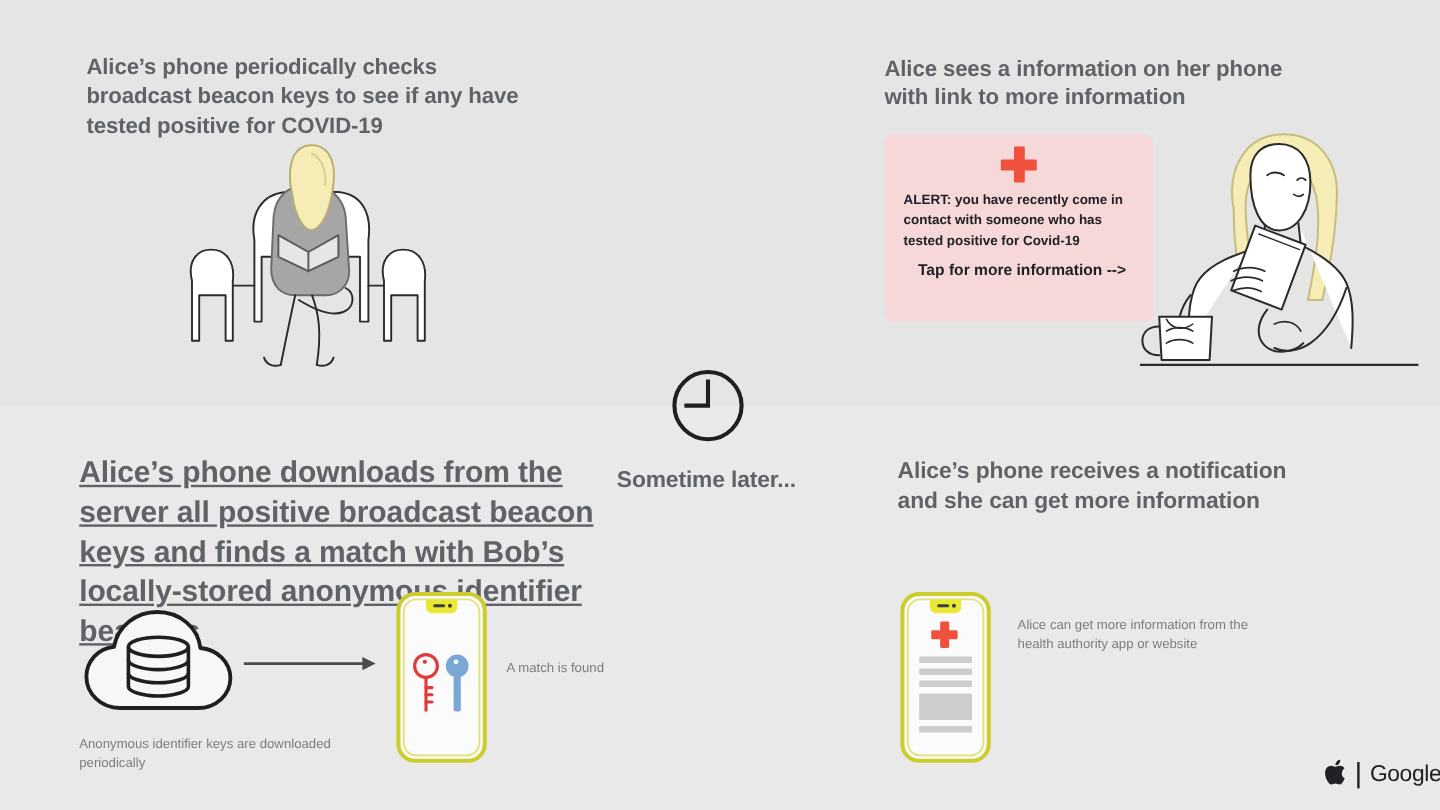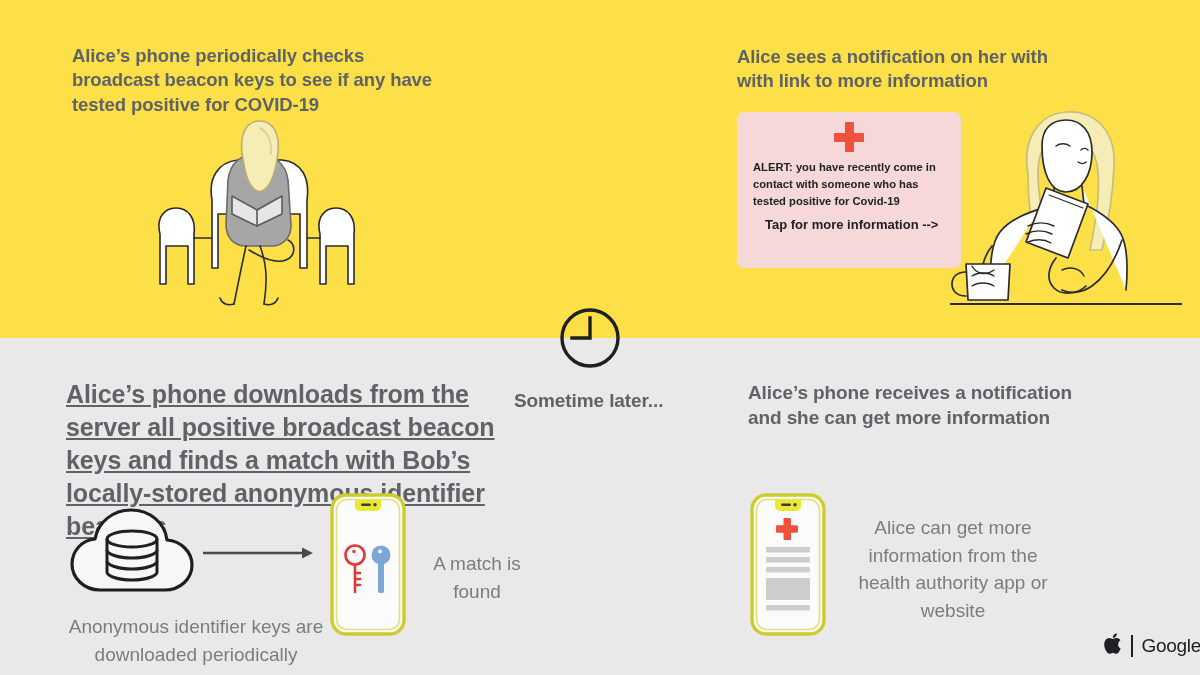--- a/index.html
+++ b/index.html
@@ -4,21 +4,21 @@
 <style>
   * { box-sizing: border-box; margin: 0; padding: 0; }
   html, body {
     width: 1200px; height: 675px;
     font-family: "Liberation Sans", sans-serif;
     overflow: hidden;
   }
   #stage {
     position: relative;
     width: 1200px; height: 675px;
-    background: #fde047;
+    background: #e5e5e5;
   }
   .band-bottom {
     position: absolute; left: 0; top: 338px;
     width: 1200px; height: 337px;
     background: #e9e9e9;
   }
 
   
   .heading {
     position: absolute;
@@ -28,23 +28,22 @@
     letter-spacing: -0.1px;
   }
   #h-topleft   { left: 72px;  top: 44px;  width: 370px; font-size: 18.5px; }
   #h-topright  { left: 737px; top: 45px;  width: 350px; font-size: 18.5px; }
   #h-botleft   { left: 66px;  top: 378px; width: 430px; font-size: 25px; text-decoration: underline; }
   #h-botright  { left: 748px; top: 380px; width: 330px; font-size: 19px; }
 
   .caption {
     position: absolute;
     color: #7a7d80;
-    font-size: 19px;
+    font-size: 11px;
     line-height: 1.45;
-    text-align: center;
   }
   #cap-cloud  { left: 66px;  top: 613px; width: 260px; }
   #cap-match  { left: 422px; top: 550px; width: 110px; }
   #cap-health { left: 848px; top: 514px; width: 210px; }
 
   #later-label {
     position: absolute; left: 514px; top: 390px;
     font-size: 19px; font-weight: bold; color: #5f6368;
     letter-spacing: -0.1px;
   }
@@ -137,21 +136,21 @@
                  L44 166 L38 166 L38 128 L16 128 L16 166 L10 166 Z" fill="#fff"></path>
         <path d="M44 120 L62 120"></path>
 
         <path d="M170 116 C166 100 174 90 186 90 C198 90 206 100 204 116
                  L204 166 L198 166 L198 128 L176 128 L176 166 L170 166 Z" fill="#fff"></path>
         <path d="M170 120 L157 120"></path>
       </g>
     </svg>
   </div>
 
-  <div class="heading" id="h-topright">Alice sees a notification on her with with link to more information</div>
+  <div class="heading" id="h-topright">Alice sees a information on her phone with link to more information</div>
 
   <div id="alert-card">
     <div id="alert-cross">
       <i class="v"></i>
         <i class="h"></i>
     </div>
     <div id="alert-body">ALERT:  you have recently come in contact with someone who has tested positive for Covid-19</div>
     <div id="alert-tap">Tap for more information --&gt;</div>
   </div>
 

